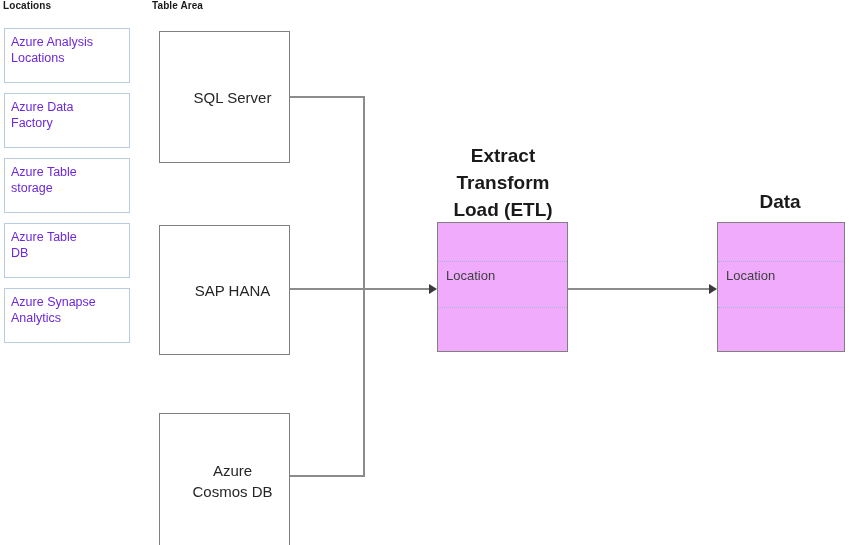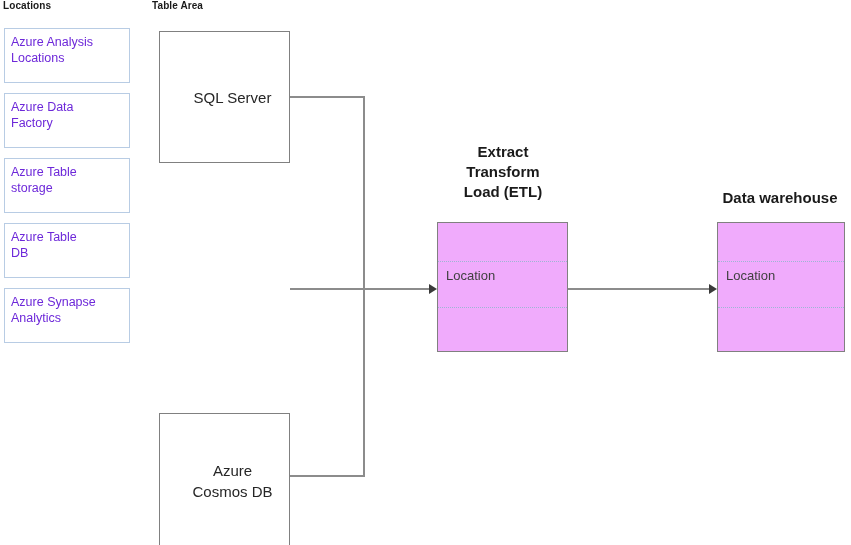--- a/index.html
+++ b/index.html
@@ -83,25 +83,25 @@
     left: 8px;
     top: 44px;
     font-size: 13px;
     color: #404040;
     line-height: 17px;
   }
 
   
   .cap {
     position: absolute;
-    font-size: 15px;
+    font-size: 19px;
     font-weight: bold;
     color: #1a1a1a;
     text-align: center;
-    line-height: 20px;
+    line-height: 27px;
     white-space: pre-line;
   }
 
   
   .ln {
     position: absolute;
     background: #8c8c8c;
   }
   .ln.h { height: 1.6px; }
   .ln.v { width: 1.6px; }
@@ -140,20 +140,23 @@
   </div>
   <div class="opt" style="top:288px;height:55px;">
     <span>Azure Synapse</span>
     <span>Analytics</span>
   </div>
 
   <div class="box" style="left:159px;top:31px;width:131px;height:132px;">
     <span class="lbl">SQL Server</span>
   </div>
 
+  <div class="box" style="left:159px;top:225px;width:131px;height:130px;">
+    <span class="lbl">SAP HANA</span>
+  </div>
 
   <div class="box" style="left:159px;top:413px;width:131px;height:136px;flex-direction:column;">
     <span class="lbl">Azure</span>
     <span class="lbl">Cosmos DB</span>
   </div>
 
   <div class="ln h" style="left:290px;top:96px;width:75px;"></div>
   <div class="ln v" style="left:363px;top:96px;height:192px;"></div>
 
   <div class="ln h" style="left:290px;top:475px;width:75px;"></div>

